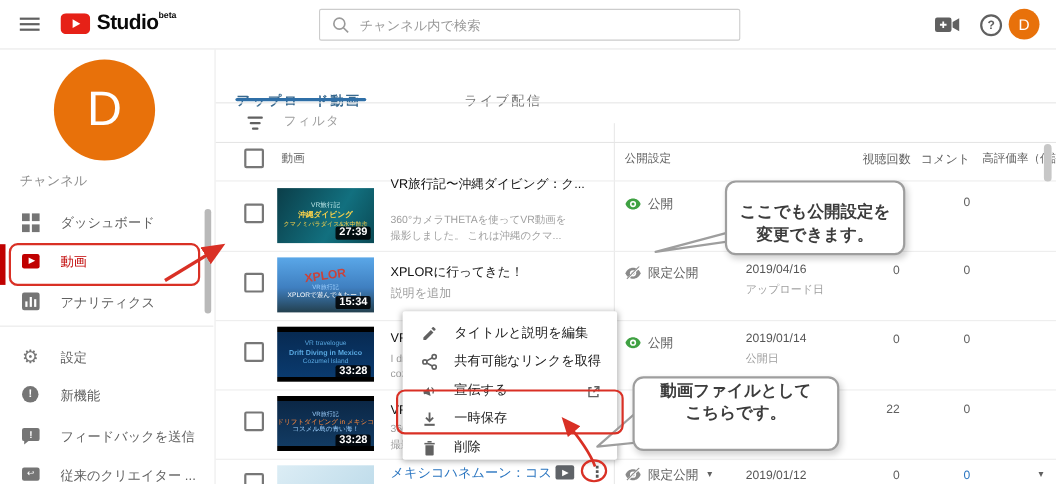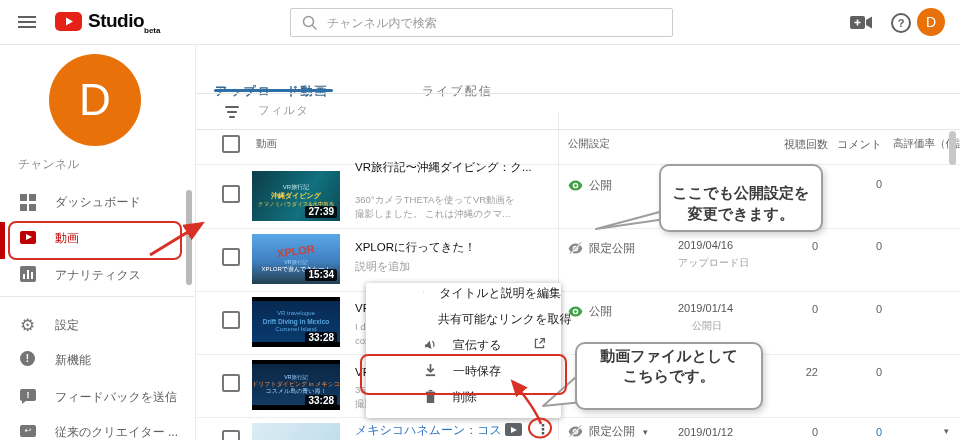--- a/index.html
+++ b/index.html
@@ -54,21 +54,21 @@
   .vis svg{margin-right:6px;flex:none;}
   .datec{font-size:11px;color:#555;}
   .datelbl{font-size:10px;color:#9e9e9e;}
   .num{font-size:11px;color:#606060;text-align:right;width:58px;}
   .thumb{position:absolute;width:88px;height:50px;overflow:hidden;display:flex;flex-direction:column;align-items:center;justify-content:center;text-align:center;}
   .thumb span{display:block;line-height:1.25;white-space:nowrap;}
   .dur{position:absolute;right:3px;bottom:3px;background:rgba(0,0,0,.85);color:#fff;font-size:10px;font-weight:bold;padding:0 3px;border-radius:2px;line-height:14px;}
   
   .menu{position:absolute;left:366px;top:283px;width:195px;height:133px;background:#fff;border-radius:2px;
         box-shadow:0 1px 6px rgba(0,0,0,.35);z-index:5;padding-top:2px;}
-  .mi{height:26px;display:flex;align-items:flex-start;padding-left:17px;position:relative;margin-left:40px;}
+  .mi{height:26px;display:flex;align-items:flex-end;padding-left:17px;position:relative;}
   .mi .lbl{margin-left:15px;font-size:12px;color:#212121;white-space:nowrap;}
   .redbox2{position:absolute;left:360px;top:354px;width:203px;height:37px;border:2px solid #d93025;border-radius:8px;z-index:9;}
   
   .callout{position:absolute;background:#fff;border:2px solid #9e9e9e;border-radius:10px;text-align:center;
            font-size:15px;font-weight:600;color:#3c3c3c;box-shadow:2px 3px 6px rgba(0,0,0,.18);}
   .co1{left:659px;top:164px;width:160px;height:48px;line-height:21px;padding-top:16px;z-index:4;}
   .co2{left:575px;top:342px;width:184px;height:62px;line-height:20px;padding-top:2px;z-index:7;}
   .playbox{position:absolute;width:17px;height:13px;background:#5f6368;border-radius:2px;}
   .playbox::after{content:"";position:absolute;left:6px;top:3.5px;border-left:6px solid #fff;border-top:3px solid transparent;border-bottom:3px solid transparent;}
   .kebab{position:absolute;font-size:14px;font-weight:bold;color:#555;}
@@ -162,21 +162,21 @@
     <div class="abs desc" style="left:355px;top:335px;">cozumel island in Mexico...</div>
     <div class="abs vis" style="left:568px;top:304px;">
       <svg width="15" height="11" viewBox="0 0 24 16">
           <path d="M12 0C7 0 2.6 3.2 1 8c1.6 4.8 6 8 11 8s9.4-3.2 11-8C21.4 3.2 17 0 12 0z" fill="#3fa142"></path>
           <circle cx="12" cy="8" r="4.5" fill="#fff"></circle>
           <circle cx="12" cy="8" r="2.2" fill="#3fa142"></circle>
         </svg>
       <span>公開</span>
     </div>
     <div class="abs datec" style="left:678px;top:302px;">2019/01/14</div>
-    <div class="abs datelbl" style="left:692px;top:319px;">公開日</div>
+    <div class="abs datelbl" style="left:678px;top:319px;">公開日</div>
     <div class="abs num" style="left:760px;top:303px;">0</div>
     <div class="abs num" style="left:824px;top:303px;">0</div>
   </div>
   <div class="vrowline" style="top:354px;"></div>
 
   <div>
     <div class="abs" style="left:222px;top:374px;">
         <div class="cbx"></div>
       </div>
     <div class="thumb" style="left:252px;top:360px;background:linear-gradient(180deg,#000 0%,#000 9%,#0b2746 9%,#123b63 91%,#000 91%,#000 100%);">
@@ -369,21 +369,21 @@
     <div class="abs" style="left:18px;top:16px;">
       <div class="hbar"></div>
         <div class="hbar"></div>
         <div class="hbar" style="margin-bottom:0;"></div>
     </div>
     <svg class="abs" style="left:55px;top:12px;" width="27" height="19" viewBox="0 0 27 19">
       <rect width="27" height="19" rx="5" fill="#e62117"></rect>
         <path d="M11 5.5v8l7-4z" fill="#fff"></path>
     </svg>
     <span class="abs brand" style="left:88px;top:10px;">Studio</span>
-    <span class="abs brand-sup" style="left:144px;top:9px;margin-top:17px;">beta</span>
+    <span class="abs brand-sup" style="left:144px;top:9px;">beta</span>
     <div class="searchbox">
       <svg style="position:absolute;left:11px;top:6px;" width="16" height="16" viewBox="0 0 16 16">
         <circle cx="6.5" cy="6.5" r="5" stroke="#9a9a9a" stroke-width="1.5" fill="none"></circle>
           <line x1="10.2" y1="10.2" x2="14.5" y2="14.5" stroke="#9a9a9a" stroke-width="1.5"></line>
       </svg>
       <input type="text" placeholder="チャンネル内で検索" style="">
     </div>
     <svg class="abs" style="left:850px;top:15px;" width="23" height="15" viewBox="0 0 23 15">
       <rect x="0" y="1" width="15" height="13" rx="2" fill="#606060"></rect>
         <path d="M16 5l6-3.5v12L16 10z" fill="#606060"></path>

